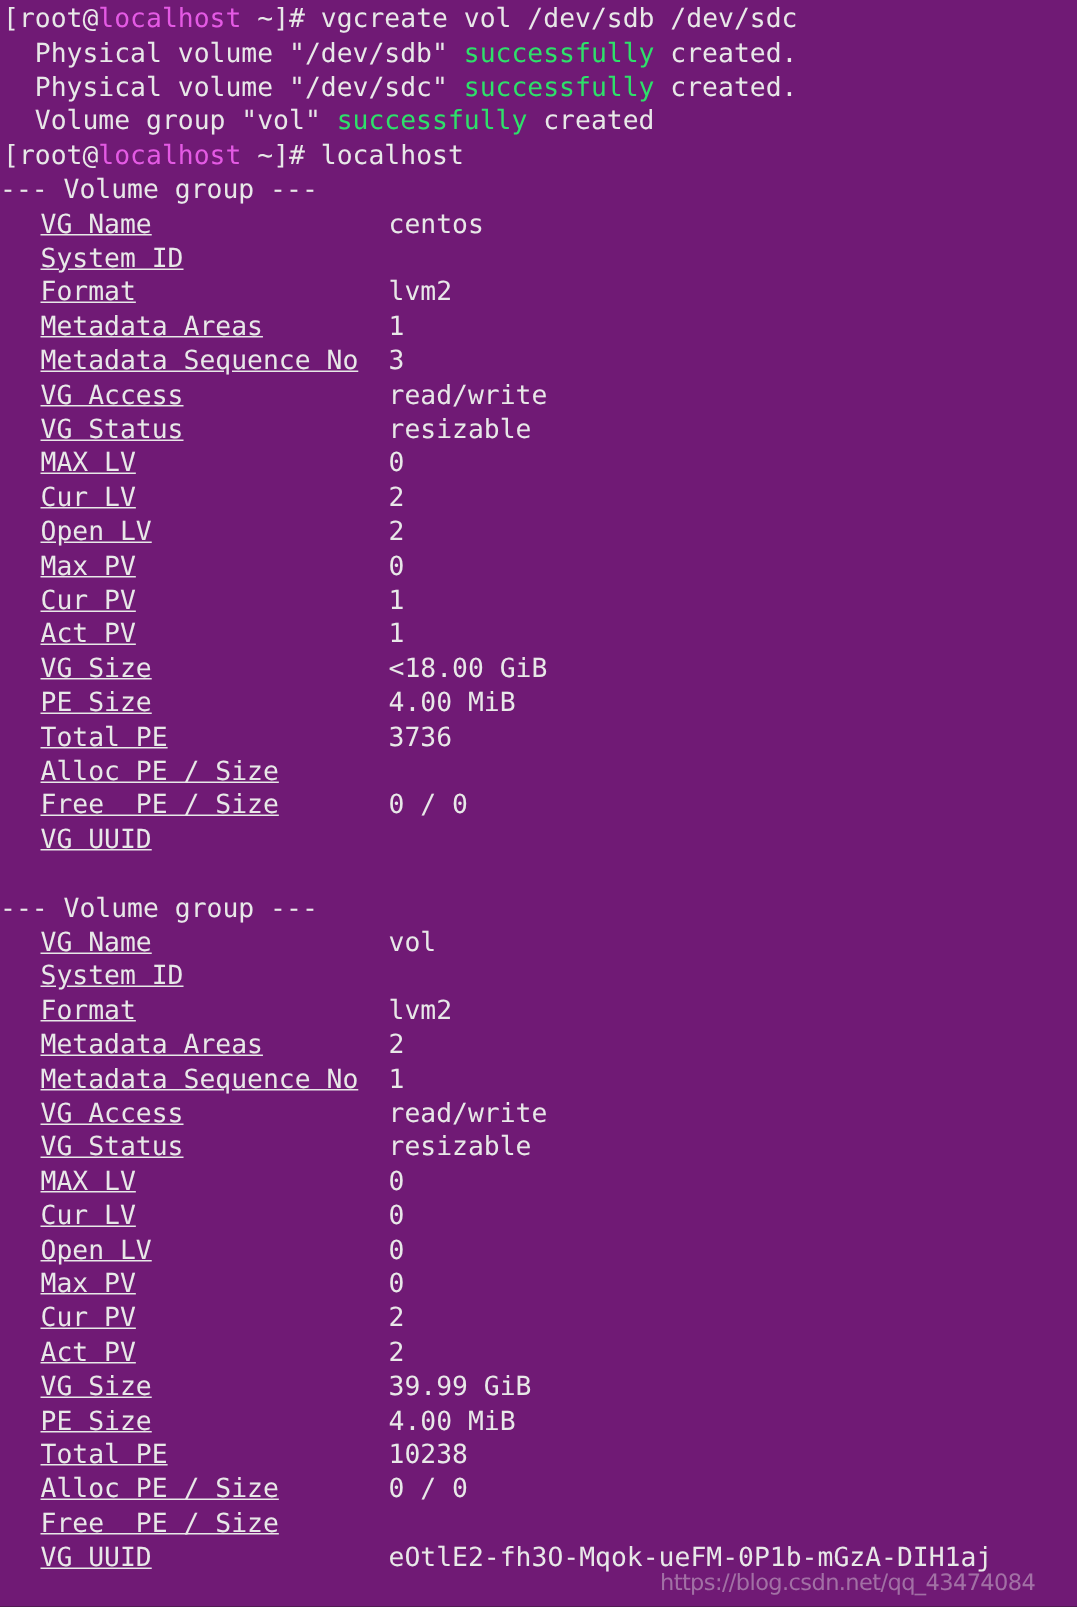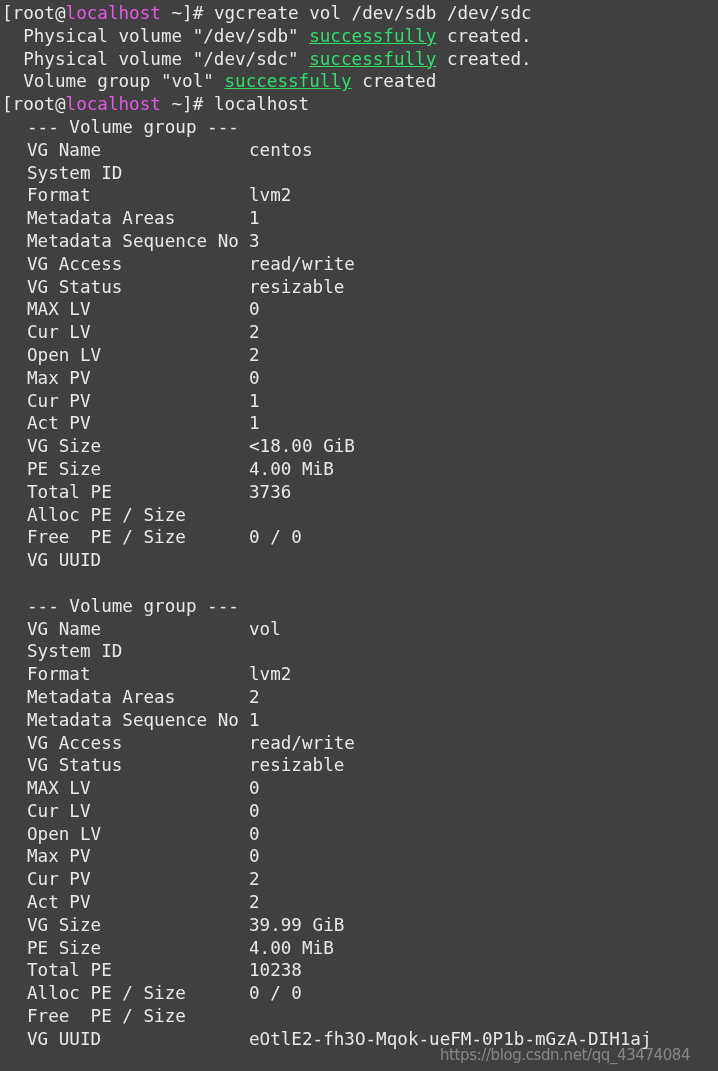--- a/index.html
+++ b/index.html
@@ -10,60 +10,60 @@
   body {
     width: 718px;
     height: 1071px;
     overflow: hidden;
     font-family: "DejaVu Sans Mono", "Liberation Mono", monospace;
   }
   #terminal {
     position: relative;
     width: 718px;
     height: 1071px;
-    background: #404040;
+    background: #701a75;
     color: #e8e8e8;
     font-size: 17.6px;
     line-height: 22.8px;
     padding-top: 2px;
     box-sizing: border-box;
     overflow: hidden;
   }
   .line {
     height: 22.8px;
     white-space: pre;
     padding-left: 2px;
     letter-spacing: 0px;
   }
   .c-white   { color: #e8e8e8; }
   .c-magenta { color: #e45ae4; }
-  .c-green   { color: #2ee06a; text-decoration: underline; }
+  .c-green   { color: #2ee06a; }
   .blank { height: 22.8px; }
 
   
   .kv {
     height: 22.8px;
     white-space: pre;
     position: relative;
     padding-left: 27px;
   }
   .kv .k {
     display: inline-block;
     white-space: pre;
+    text-decoration: underline;
   }
   .kv .v {
     position: absolute;
-    left: 249px;
+    left: 259px;
     top: 0;
     white-space: pre;
   }
   .hdr {
     height: 22.8px;
     white-space: pre;
-    padding-left: 27px;
   }
 
   
   #watermark {
     position: absolute;
     left: 440px;
     top: 1044px;
     font-family: "DejaVu Sans", "Liberation Sans", sans-serif;
     font-size: 15px;
     color: rgba(232, 232, 232, 0.42);

